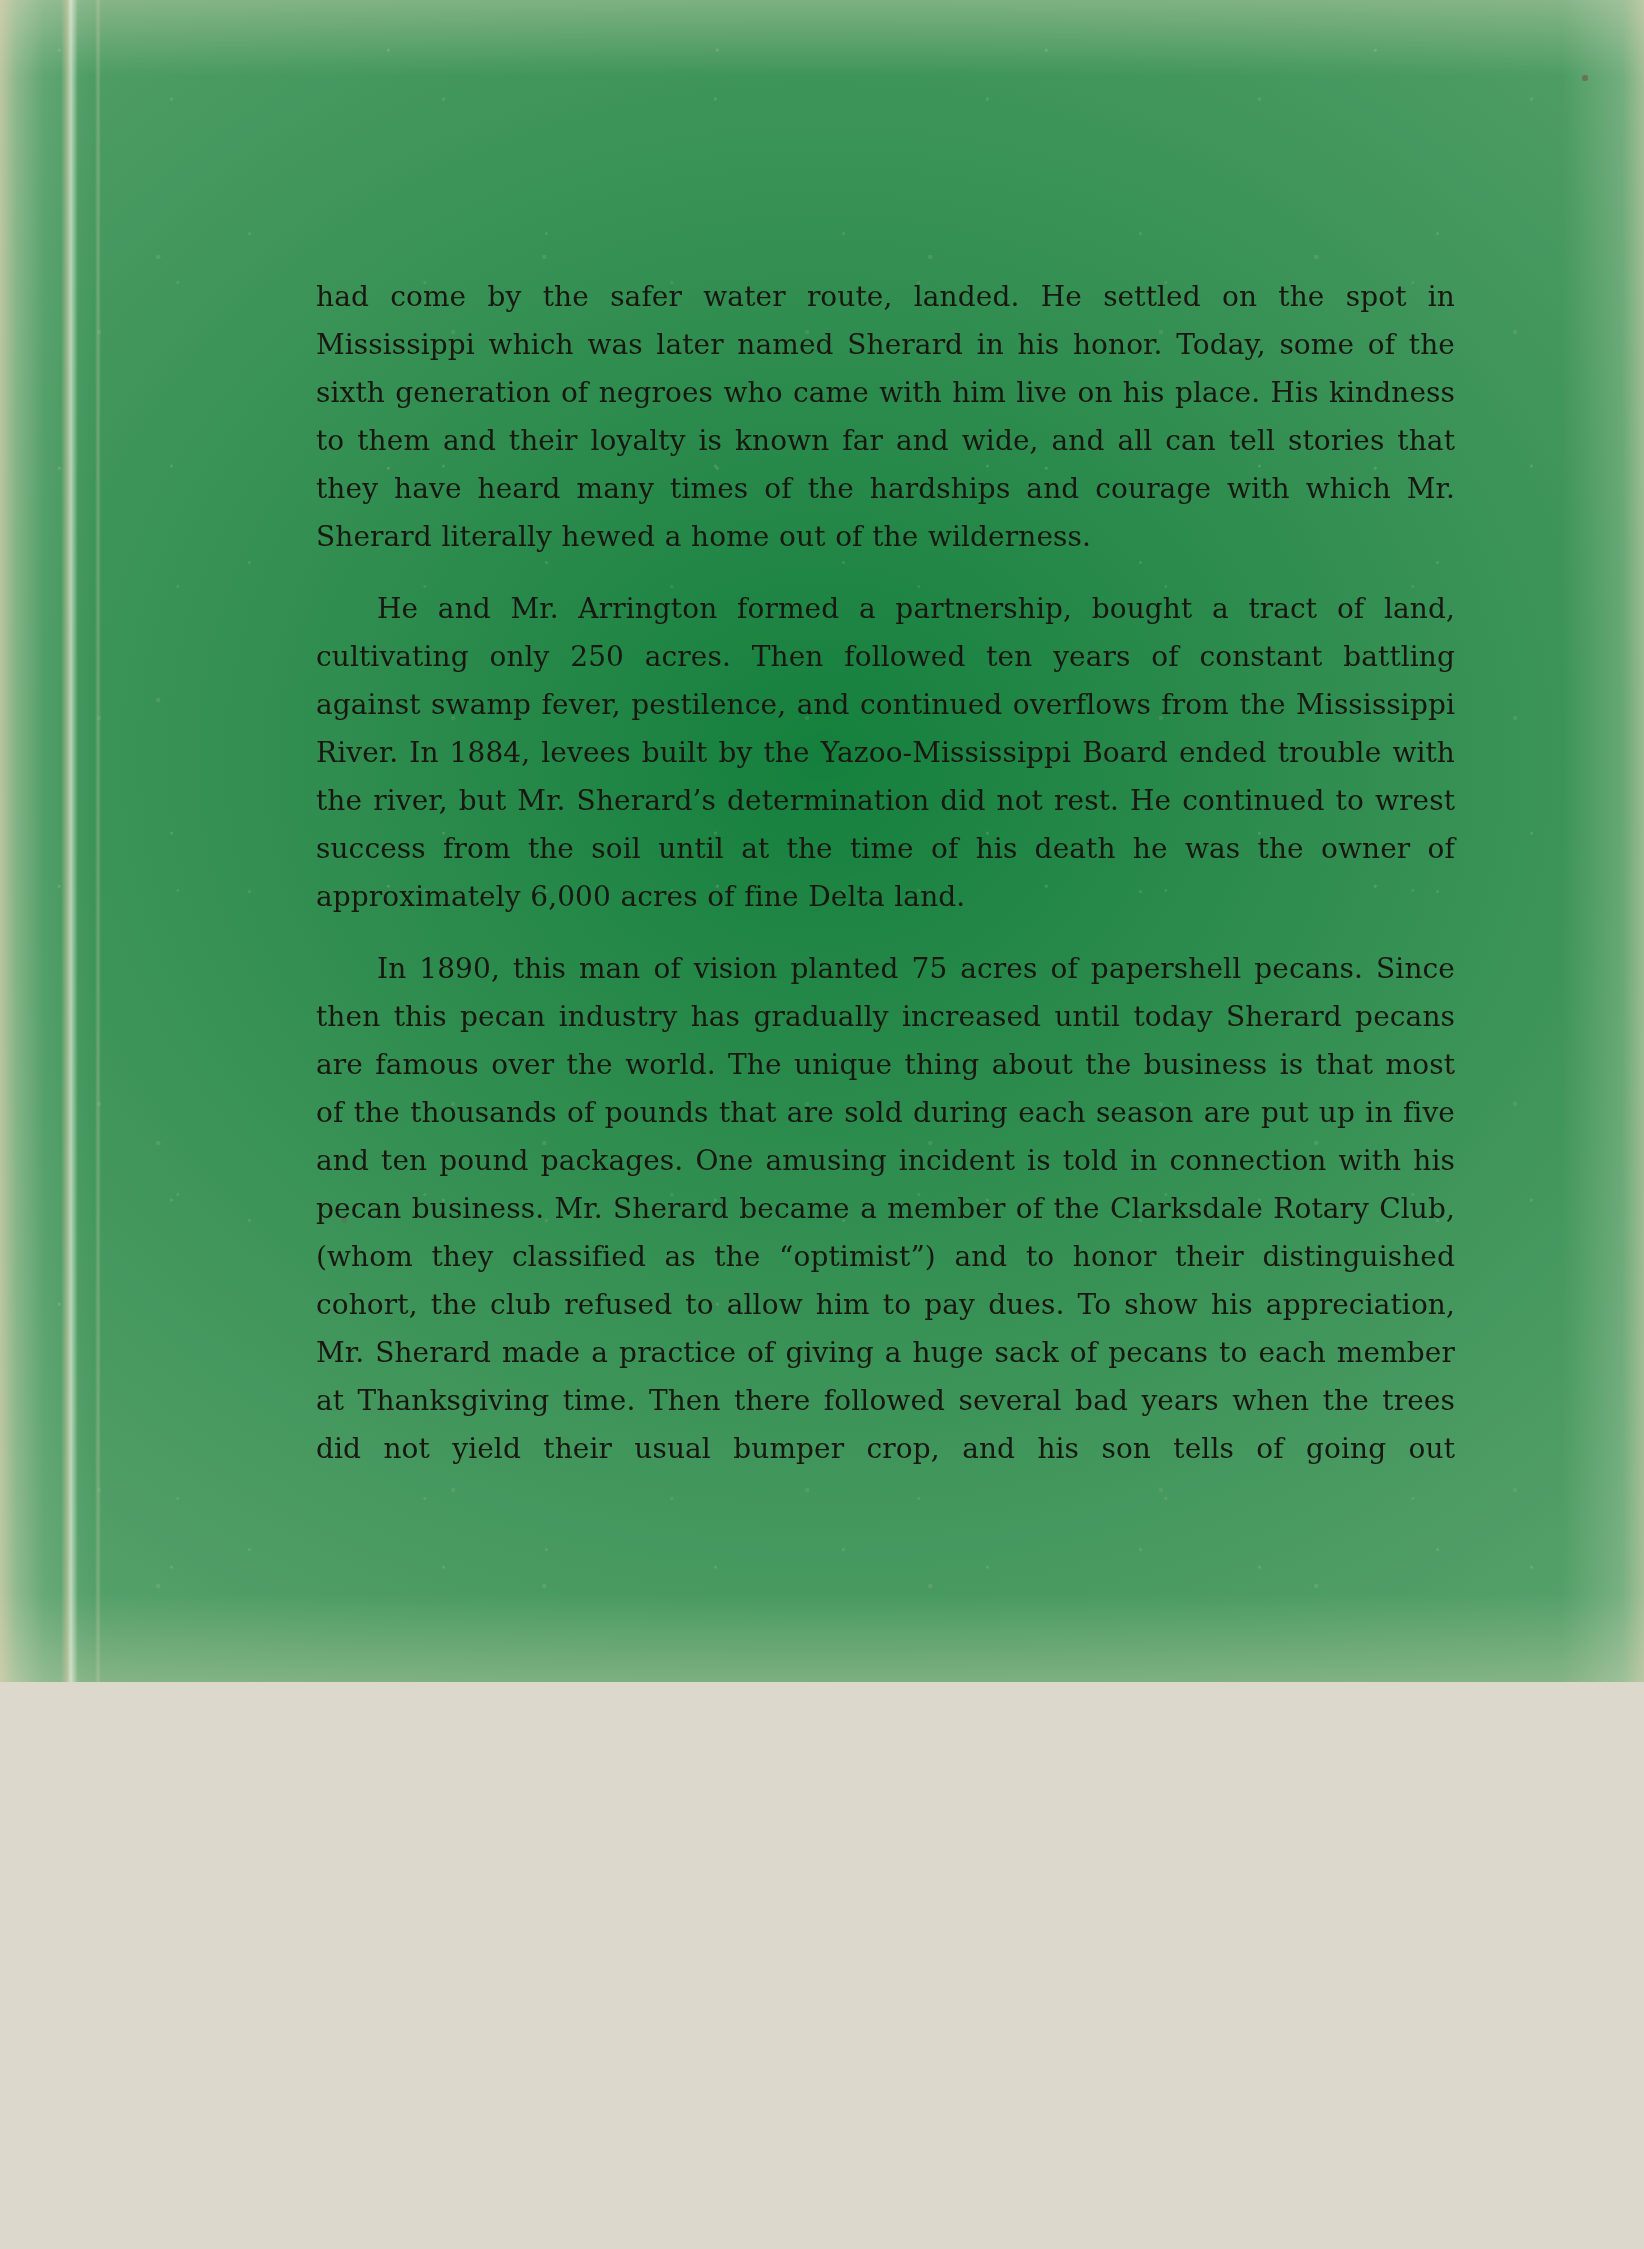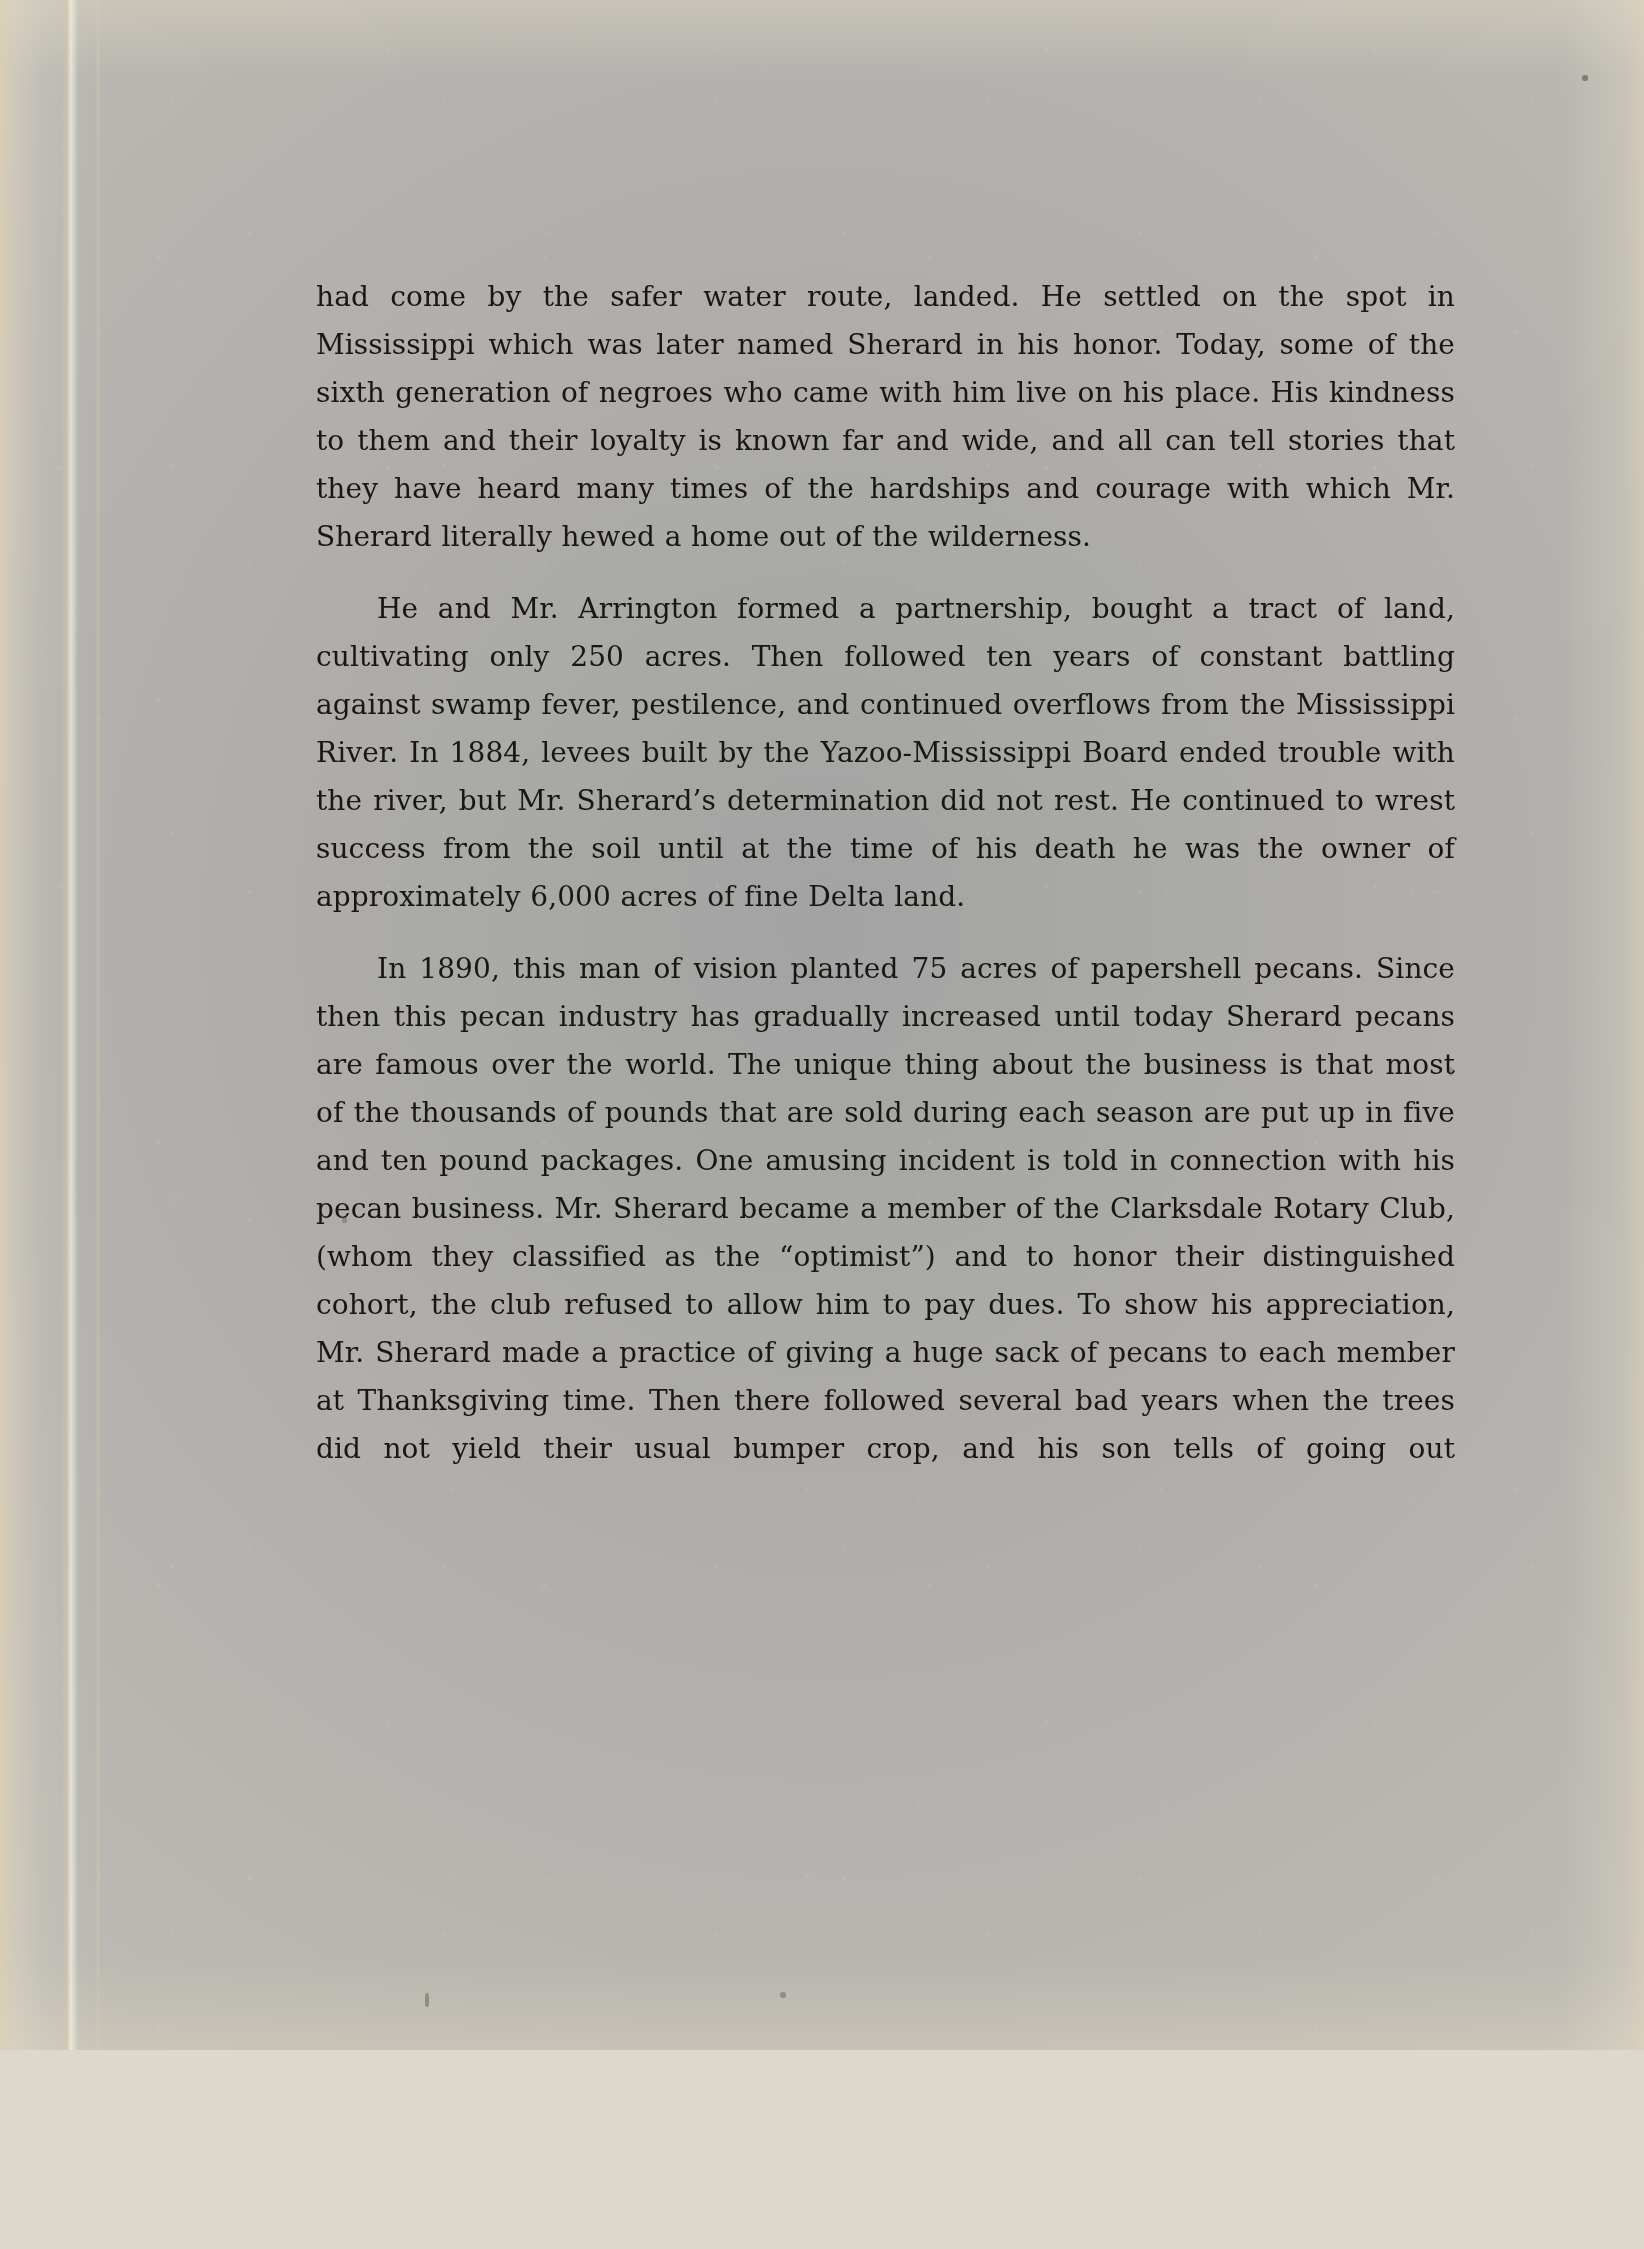--- a/index.html
+++ b/index.html
@@ -5,23 +5,23 @@
 <style>
   html, body {
     margin: 0;
     padding: 0;
     background: #ddd8cc;
   }
 
   .page {
     position: relative;
     width: 1644px;
-    height: 2050px;
+    height: 1682px;
     margin: 0 auto;
-    background: #a3a3a3;
+    background: #15803d;
     overflow: hidden;
     box-sizing: border-box;
   }
 
   
   .paper-tint {
     position: absolute;
     inset: 0;
     pointer-events: none;
     background:

